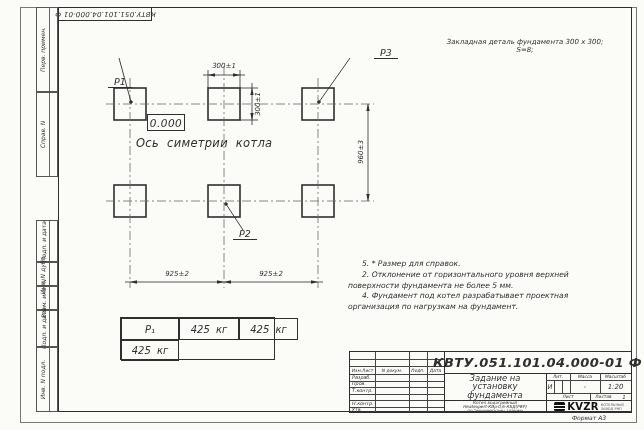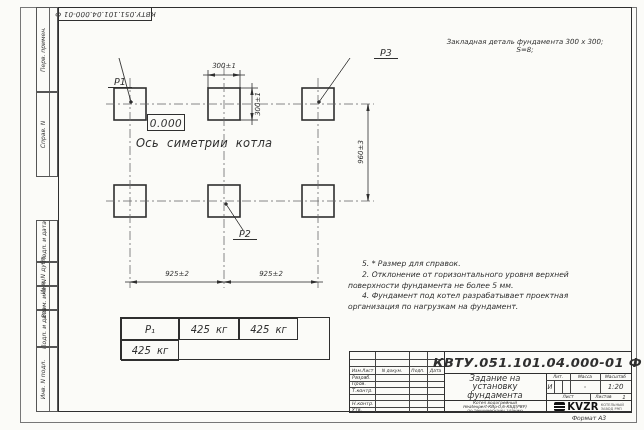--- a/index.html
+++ b/index.html
@@ -18,21 +18,21 @@
   .strip-cell::after{content:"";position:absolute;top:0;bottom:0;right:7px;width:0;border-right:0.8px solid #666;}
   .vtext{transform:rotate(-90deg);white-space:nowrap;font-size:6px;font-style:italic;color:#333;position:relative;left:-4px;}
   .dim{font-size:7px;font-style:italic;white-space:nowrap;}
   .rotdim{position:absolute;transform:translate(-50%,-50%) rotate(-90deg);font-size:7px;font-style:italic;white-space:nowrap;}
   .plabel{border-bottom:1px solid #2f2f2f;text-align:center;font-size:9.5px;font-style:italic;}
   .elev{left:147px;top:114px;width:38px;height:17px;border:1.3px solid #2f2f2f;font-size:10.5px;font-style:italic;letter-spacing:0.5px;}
   .axis{left:136px;top:136px;width:140px;font-size:11.5px;font-style:italic;word-spacing:4px;letter-spacing:0.3px;}
   .embed{left:438px;top:38px;width:174px;text-align:center;font-size:7px;font-style:italic;}
   .notes{left:348px;top:259px;width:270px;font-size:7.6px;line-height:10.8px;font-style:italic;}
   .notes p{margin:0;text-indent:14px;}
-  .ltable{left:120px;top:317px;width:210px;height:43px;display:grid;grid-template-columns:58px 60px 59px;grid-template-rows:22px 21px;border:1.6px solid #2f2f2f;}
+  .ltable{left:120px;top:317px;width:155px;height:43px;display:grid;grid-template-columns:58px 60px 59px;grid-template-rows:22px 21px;border:1.6px solid #2f2f2f;}
   .ltable .cell{border:0.9px solid #2f2f2f;display:flex;align-items:center;justify-content:center;font-size:10px;font-style:italic;word-spacing:3px;}
   .tb{left:349px;top:351px;width:283px;height:62px;border:1.8px solid #2f2f2f;}
   .tb .vl,.tb .hl{position:absolute;box-sizing:border-box;}
   .tb .vl{border-left:0.8px solid #444;width:0;}
   .tb .hl{border-top:0.8px solid #444;height:0;}
   .tb .vl.th{border-left:1.5px solid #2f2f2f;}
   .tb .hl.th{border-top:1.5px solid #2f2f2f;}
   .tb-desig{left:96px;top:0;width:183px;height:21px;font-size:13px;font-weight:600;font-style:italic;letter-spacing:0.4px;white-space:nowrap;}
   .tb-small{font-size:4.4px;font-style:italic;display:flex;align-items:center;justify-content:center;position:absolute;box-sizing:border-box;}
   .tb-sign{font-size:4.8px;font-style:italic;display:flex;align-items:center;position:absolute;padding-left:2px;box-sizing:border-box;}

